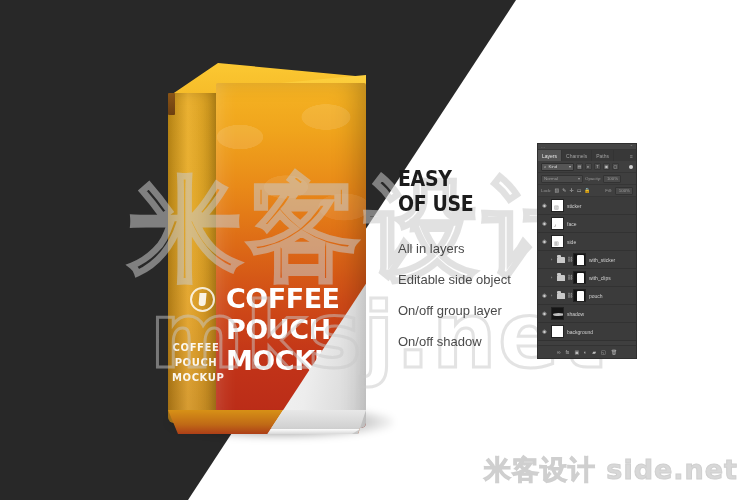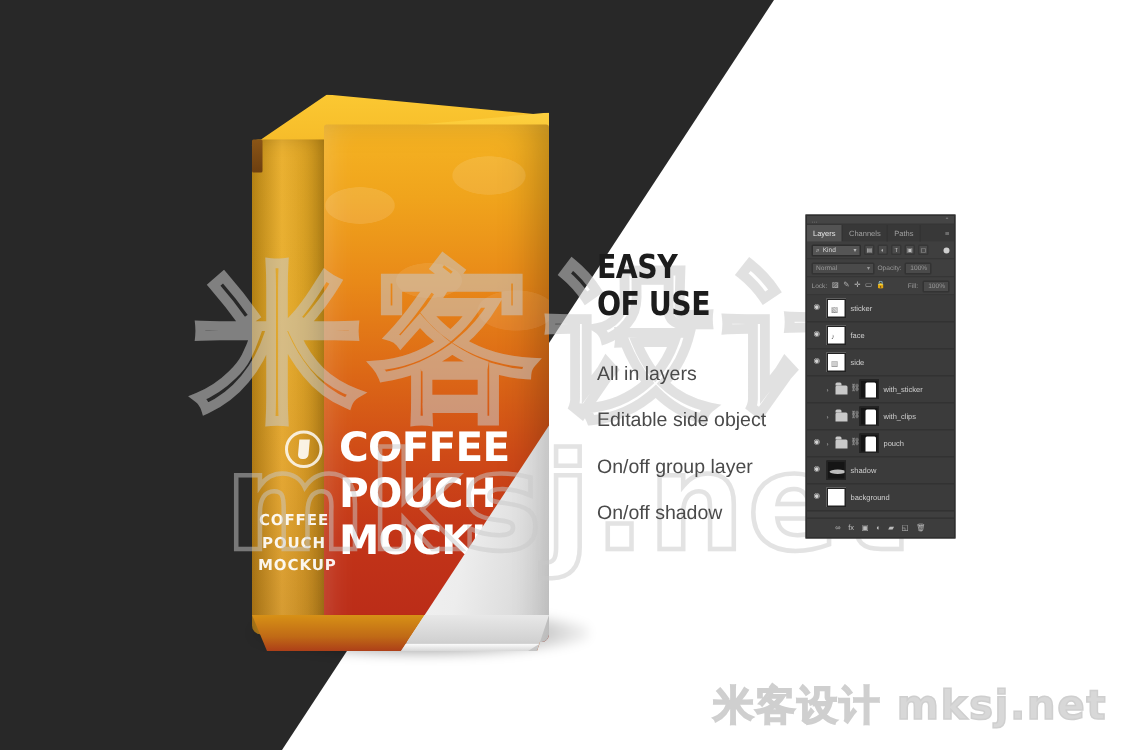--- a/index.html
+++ b/index.html
@@ -497,15 +497,15 @@
       <span class="foot-ic">fx</span>
       <span class="foot-ic">▣</span>
       <span class="foot-ic">◐</span>
       <span class="foot-ic">▰</span>
       <span class="foot-ic">◱</span>
       <span class="foot-ic">🗑</span>
     </div>
 
   </div>
 
-  <div class="wm-corner">米客设计 mksj.net</div>
+  <div class="wm-corner">米客设计 side.net</div>
 
 </div>
 
 </body></html>

